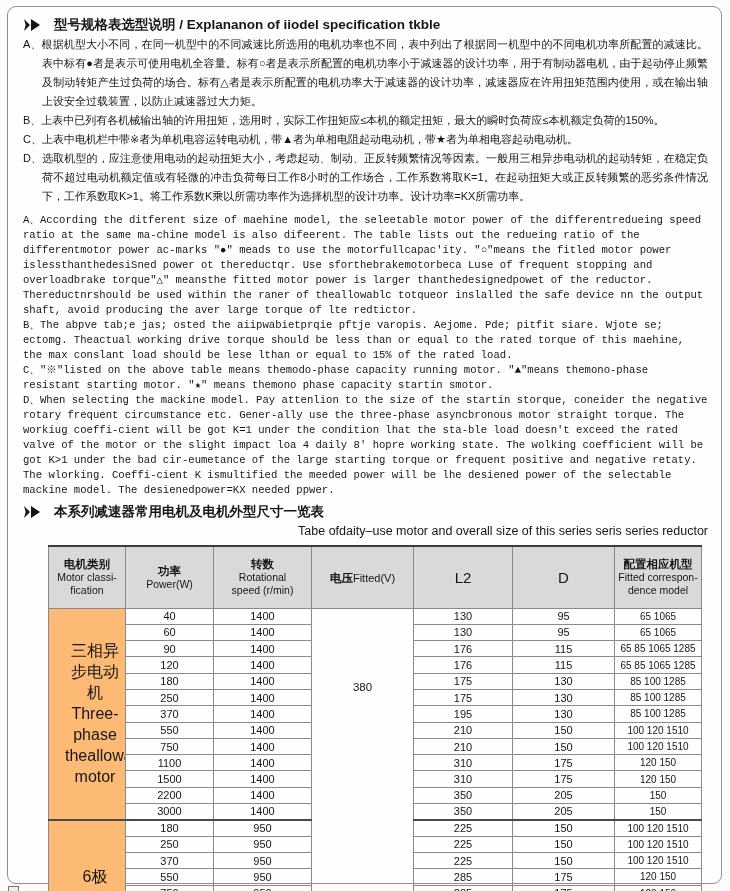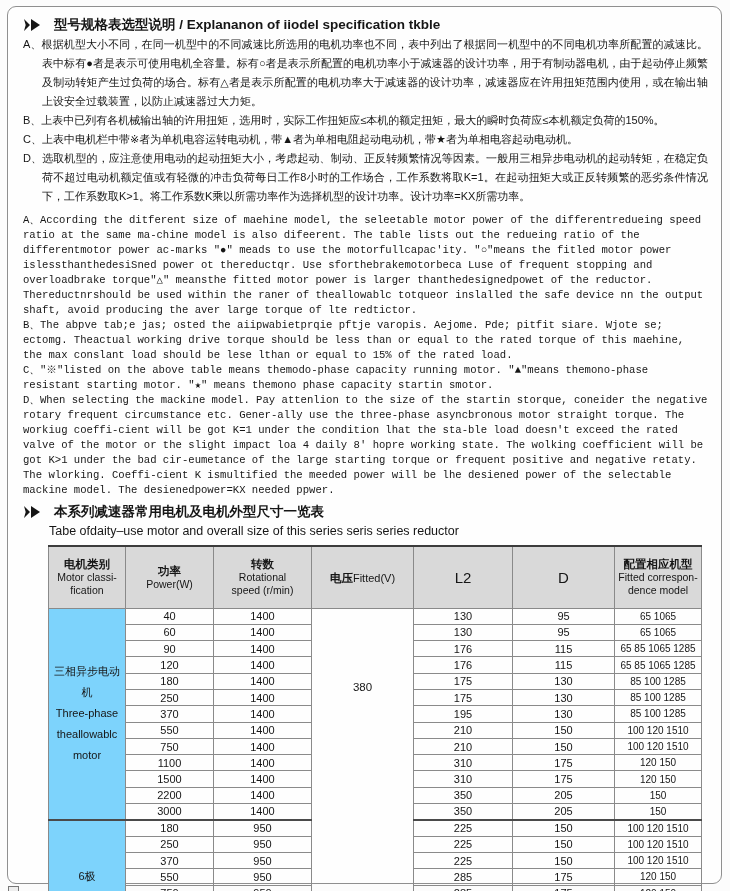--- a/index.html
+++ b/index.html
@@ -24,36 +24,36 @@
   .arrow-icon::after {
     content:""; position:absolute; left:8px; top:0; width:9px; height:12px;
     background:#151515; clip-path:polygon(0 0,100% 50%,0 100%);
   }
 
   .zh-block { margin-top:1px; font-size:11px; line-height:19px; }
   .zh-para { padding-left:19px; text-indent:-19px; text-align:justify; }
   .en-block { margin-top:7px; font-size:10.6px; line-height:15px;font-family:Liberation Mono, monospace; }
   .en-para { text-align:left; }
 
-  .section2 { margin-top:5px; }
+  .section2 { margin-top:5px;text-align:right; }
   .section2 .subtitle { margin-left:26px; margin-top:3px; font-size:12.5px; line-height:15px; }
 
   .table-wrap { margin-left:25px; margin-top:6px; width:653px; }
   table { border-collapse:collapse; table-layout:fixed; width:653px;
           border-top:2px solid #3c3c3c; border-bottom:2px solid #3c3c3c; }
   th, td { border:1px solid #8a8a8a; text-align:center; vertical-align:middle; overflow:hidden; }
   thead th { background:#d9d9d9; height:62px; font-weight:normal; padding:0 1px; }
   .hz { display:block; font-weight:bold; font-size:11.5px; line-height:14px; }
   .he { display:block; font-size:10.5px; line-height:13px; }
   .h-solo { font-size:15px; }
   .hz-inline { font-weight:bold; font-size:11.5px; }
   .he-inline { font-size:11px; }
   tbody td { height:16.3px; font-size:11px; padding:0; }
   td.fitted-cell { font-size:10px; }
-  td.motor-class { background:#7dd3fc; font-size:11px; line-height:21px; }
+  td.motor-class { background:#fdba74; font-size:16px; line-height:21px;padding-left:16px; }
   td.voltage-cell { vertical-align:top; padding-top:72px; font-size:11.5px; }
   tr.group-start td { border-top:2px solid #4a4a4a; }
   .bottom-rule { width:653px; height:5px; border-bottom:2px solid #3c3c3c; }
   .corner-mark {
     position:absolute; left:8px; top:886px; width:11px; height:9px;
     border:1px solid #777; background:#eeeeee;
   }
 </style>
 </head>
 <body>

